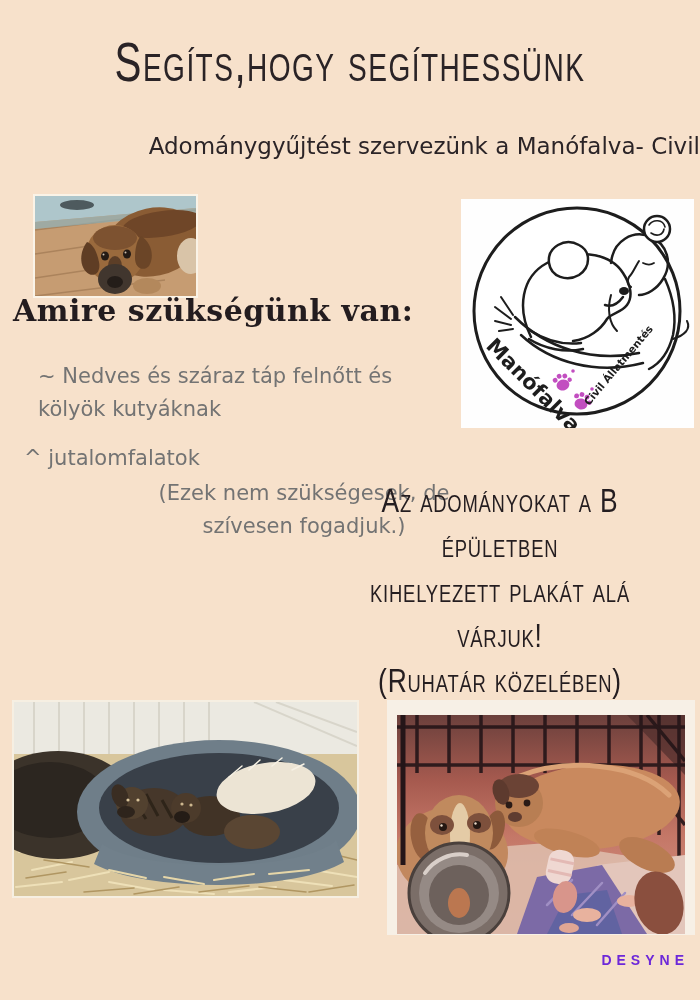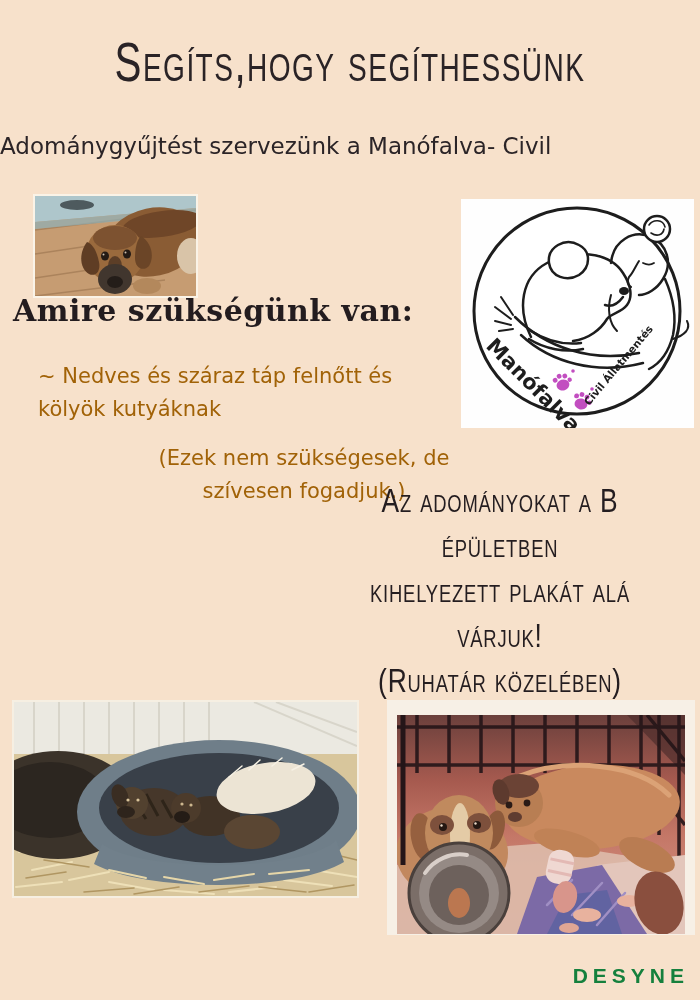--- a/index.html
+++ b/index.html
@@ -20,21 +20,21 @@
     font-weight:400;
     font-size:56px;line-height:1.0;
     font-variant:small-caps;
     letter-spacing:2px;
     transform:scaleX(0.72);
     transform-origin:center;
     color:#2a2326;
   }
   .subtitle{
     position:absolute;top:131px;left:0;width:700px;
-    text-align:left;
+    text-align:right;
     font-size:23px;line-height:31px;
     color:#2b2427;
   }
   .photo-top{
     position:absolute;left:33px;top:194px;width:165px;height:104px;margin:0;
     border:2px solid #faf3e7;box-sizing:border-box;
   }
   .logo-box{
     position:absolute;left:461px;top:199px;width:233px;height:229px;margin:0;
     background:#fefefe;
@@ -43,21 +43,21 @@
     position:absolute;left:13px;top:293px;margin:0;
     font-family:"DejaVu Serif", serif;
     font-weight:bold;
     font-size:30px;
     letter-spacing:0.5px;
     color:#231c1f;
   }
   .needs-list{
     position:absolute;left:24px;top:360px;width:560px;
     font-size:21px;line-height:33px;
-    color:#a16207;
+    color:#737373;
   }
   .need-item{white-space:pre-line;}
   .need-item.i0{padding-left:14px;margin-bottom:16px;}
   .need-item.i1{margin-bottom:14px;}
   .need-item.i4{margin-top:2px;text-align:center;}
   .donation{
     position:absolute;left:310px;top:478px;width:380px;
     text-align:center;
     transform:scaleX(0.8);
     transform-origin:center;
@@ -81,23 +81,22 @@
   }
   .photo-crate-frame{
     position:absolute;left:387px;top:700px;width:308px;height:235px;margin:0;
     background:#f7f0e6;
     padding:15px 10px 1px 10px;box-sizing:border-box;
   }
   .brand{
     position:absolute;top:952px;right:27px;
     font-family:"Liberation Sans", sans-serif;
     font-weight:bold;
-    font-size:21px;letter-spacing:5px;
-    color:#15803d;
-    margin-top:12px;
+    font-size:14px;letter-spacing:5px;
+    color:#6d28d9;
   }
   figure svg{display:block;width:100%;height:100%;}
 </style>
 </head>
 <body>
 
 <main class="poster">
 
   <h1 class="title">Segíts,hogy segíthessünk</h1>
 
@@ -180,20 +179,21 @@
       <text transform="translate(24,148) rotate(45)" x="0" y="0" font-family="DejaVu Sans, sans-serif" font-size="21" font-weight="bold" fill="#1d1d1d">Manófalva</text>
       <text transform="translate(128,207) rotate(-50)" x="0" y="0" font-family="DejaVu Sans, sans-serif" font-size="10.5" font-weight="bold" fill="#1d1d1d">Civil Állatmentés</text>
     </svg>
   </figure>
 
   <h2 class="needs-heading">Amire szükségünk van:</h2>
 
   <div class="needs-list">
     <div class="need-item i0">~ Nedves és száraz táp felnőtt és
 kölyök kutyáknak</div>
+    <div class="need-item i3">^ jutalomfalatok</div>
     <div class="need-item i4">(Ezek nem szükségesek, de
 szívesen fogadjuk.)</div>
   </div>
 
   <section class="donation">
     <div class="don-line">Az adományokat a B épületben</div>
     <div class="don-line">kihelyezett plakát alá várjuk!</div>
     <div class="don-line">(Ruhatár közelében)</div>
     <div class="don-date">2024.04.23.-29.</div>
   </section>

